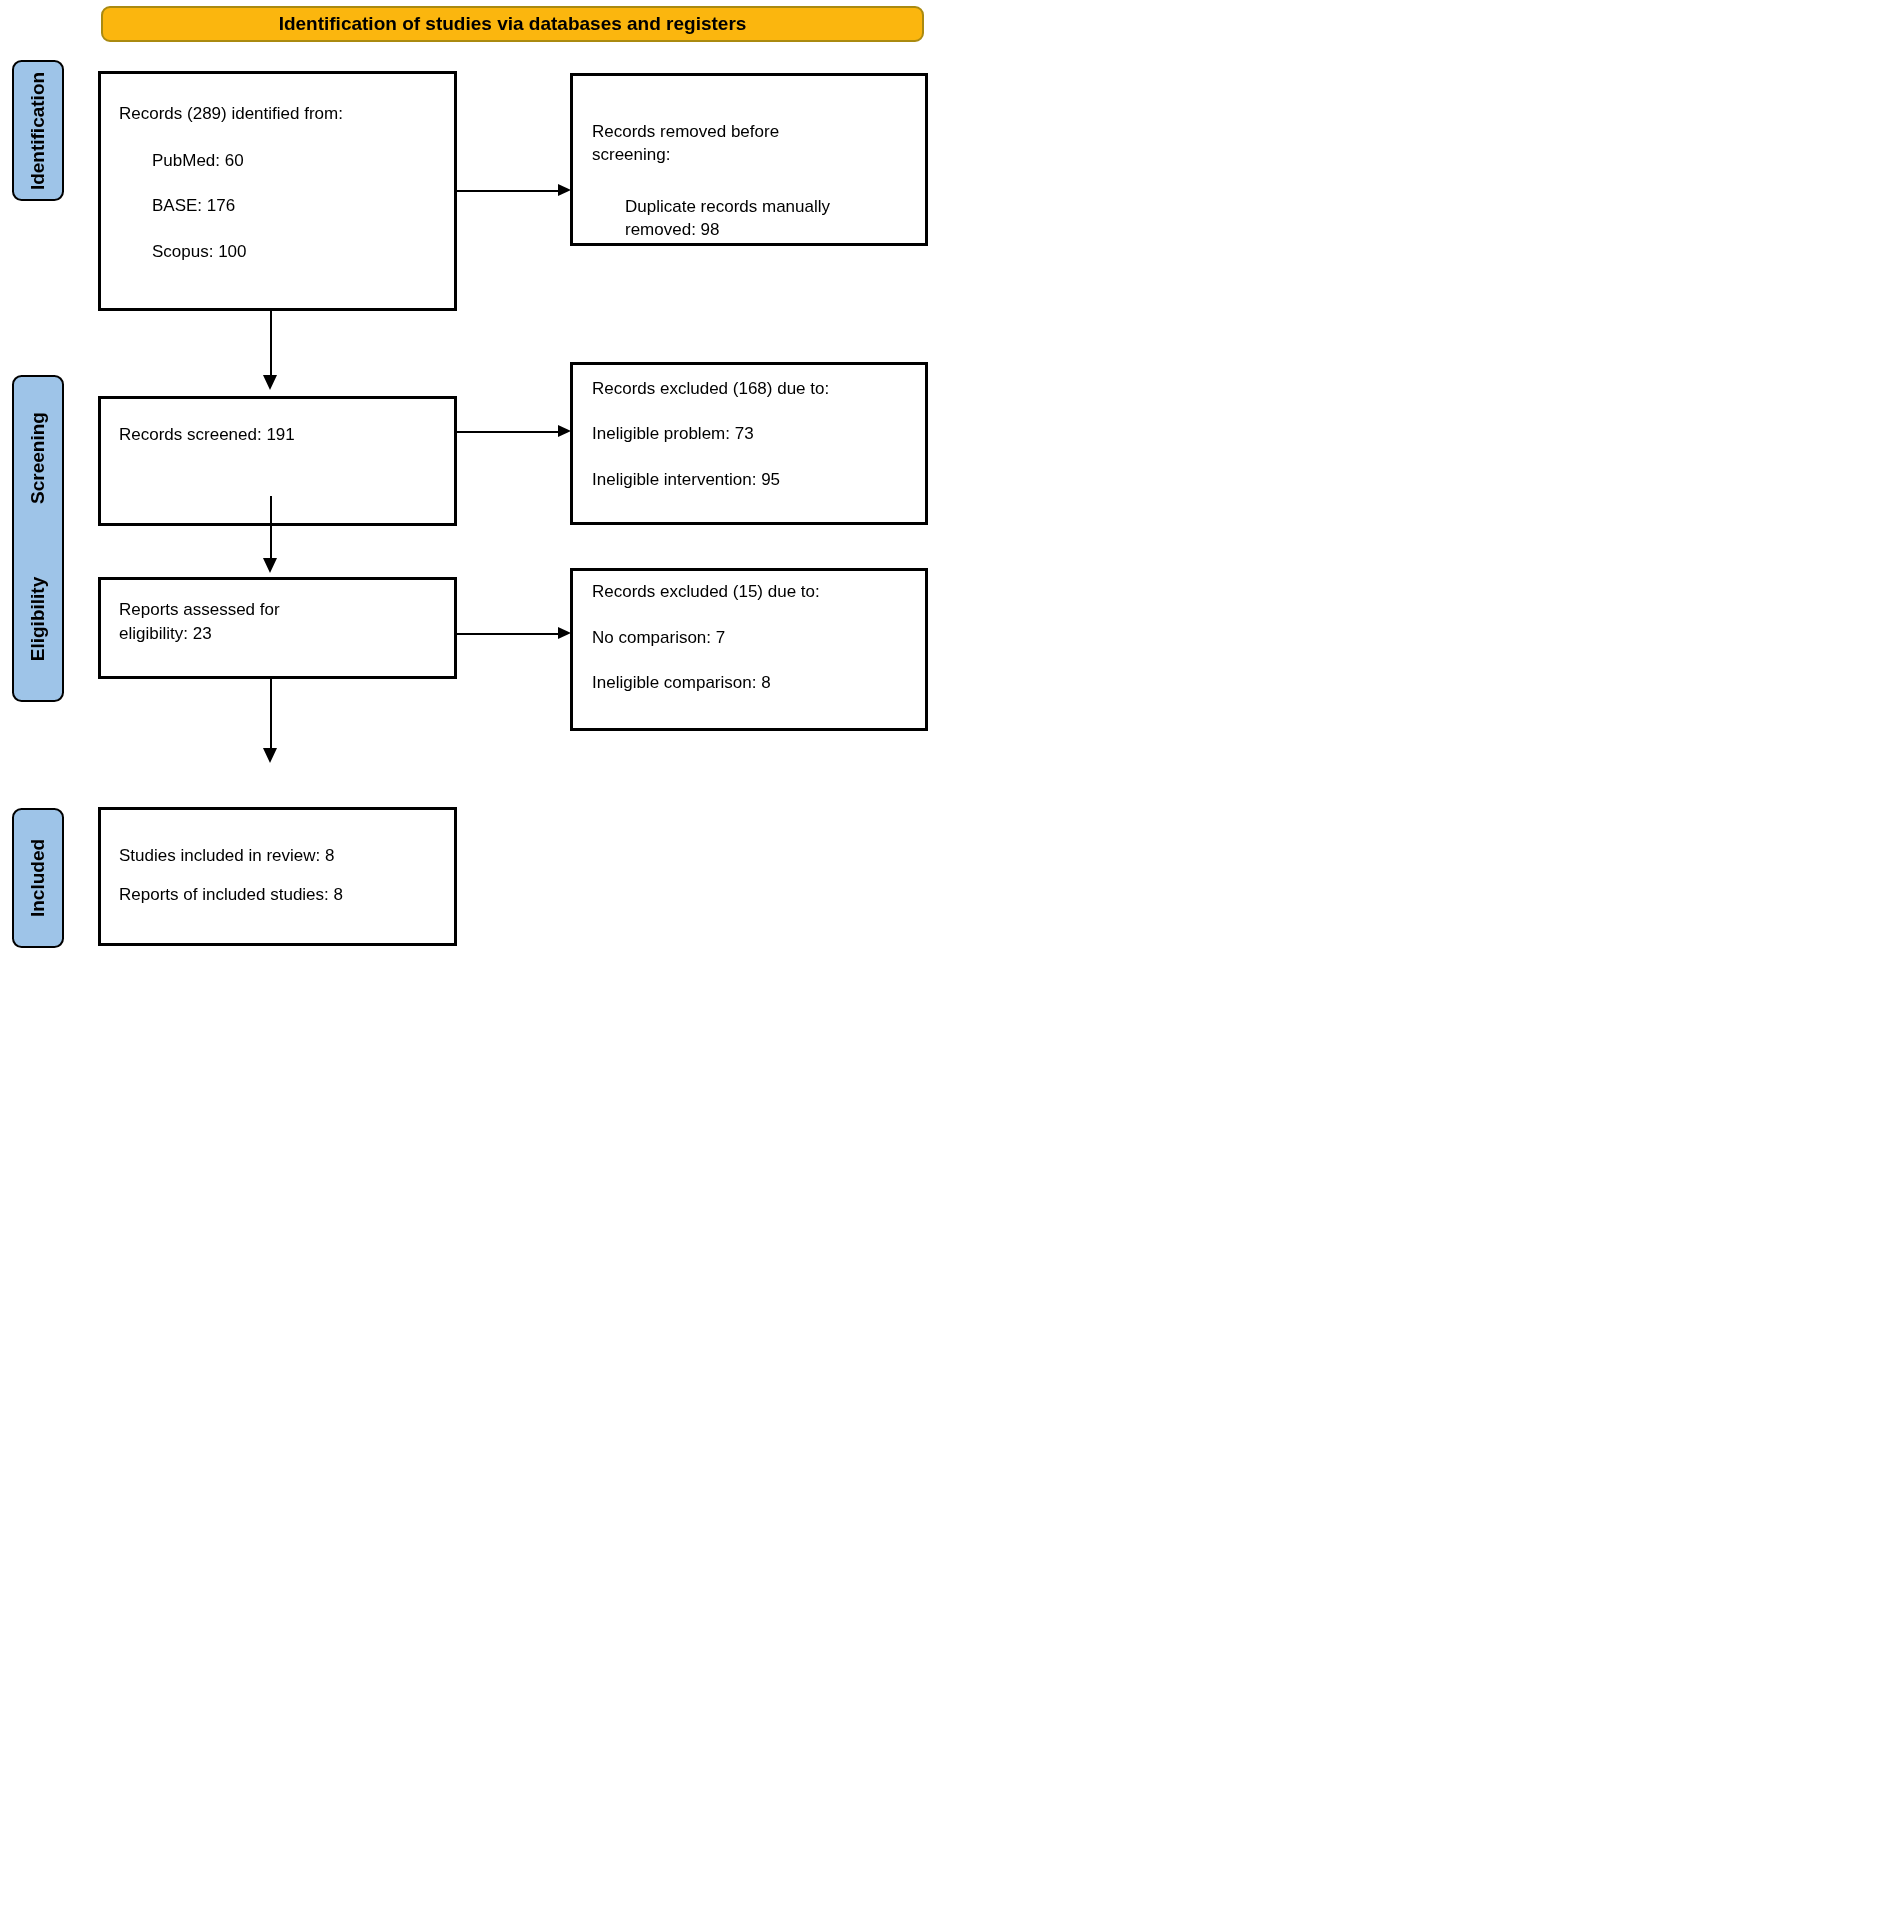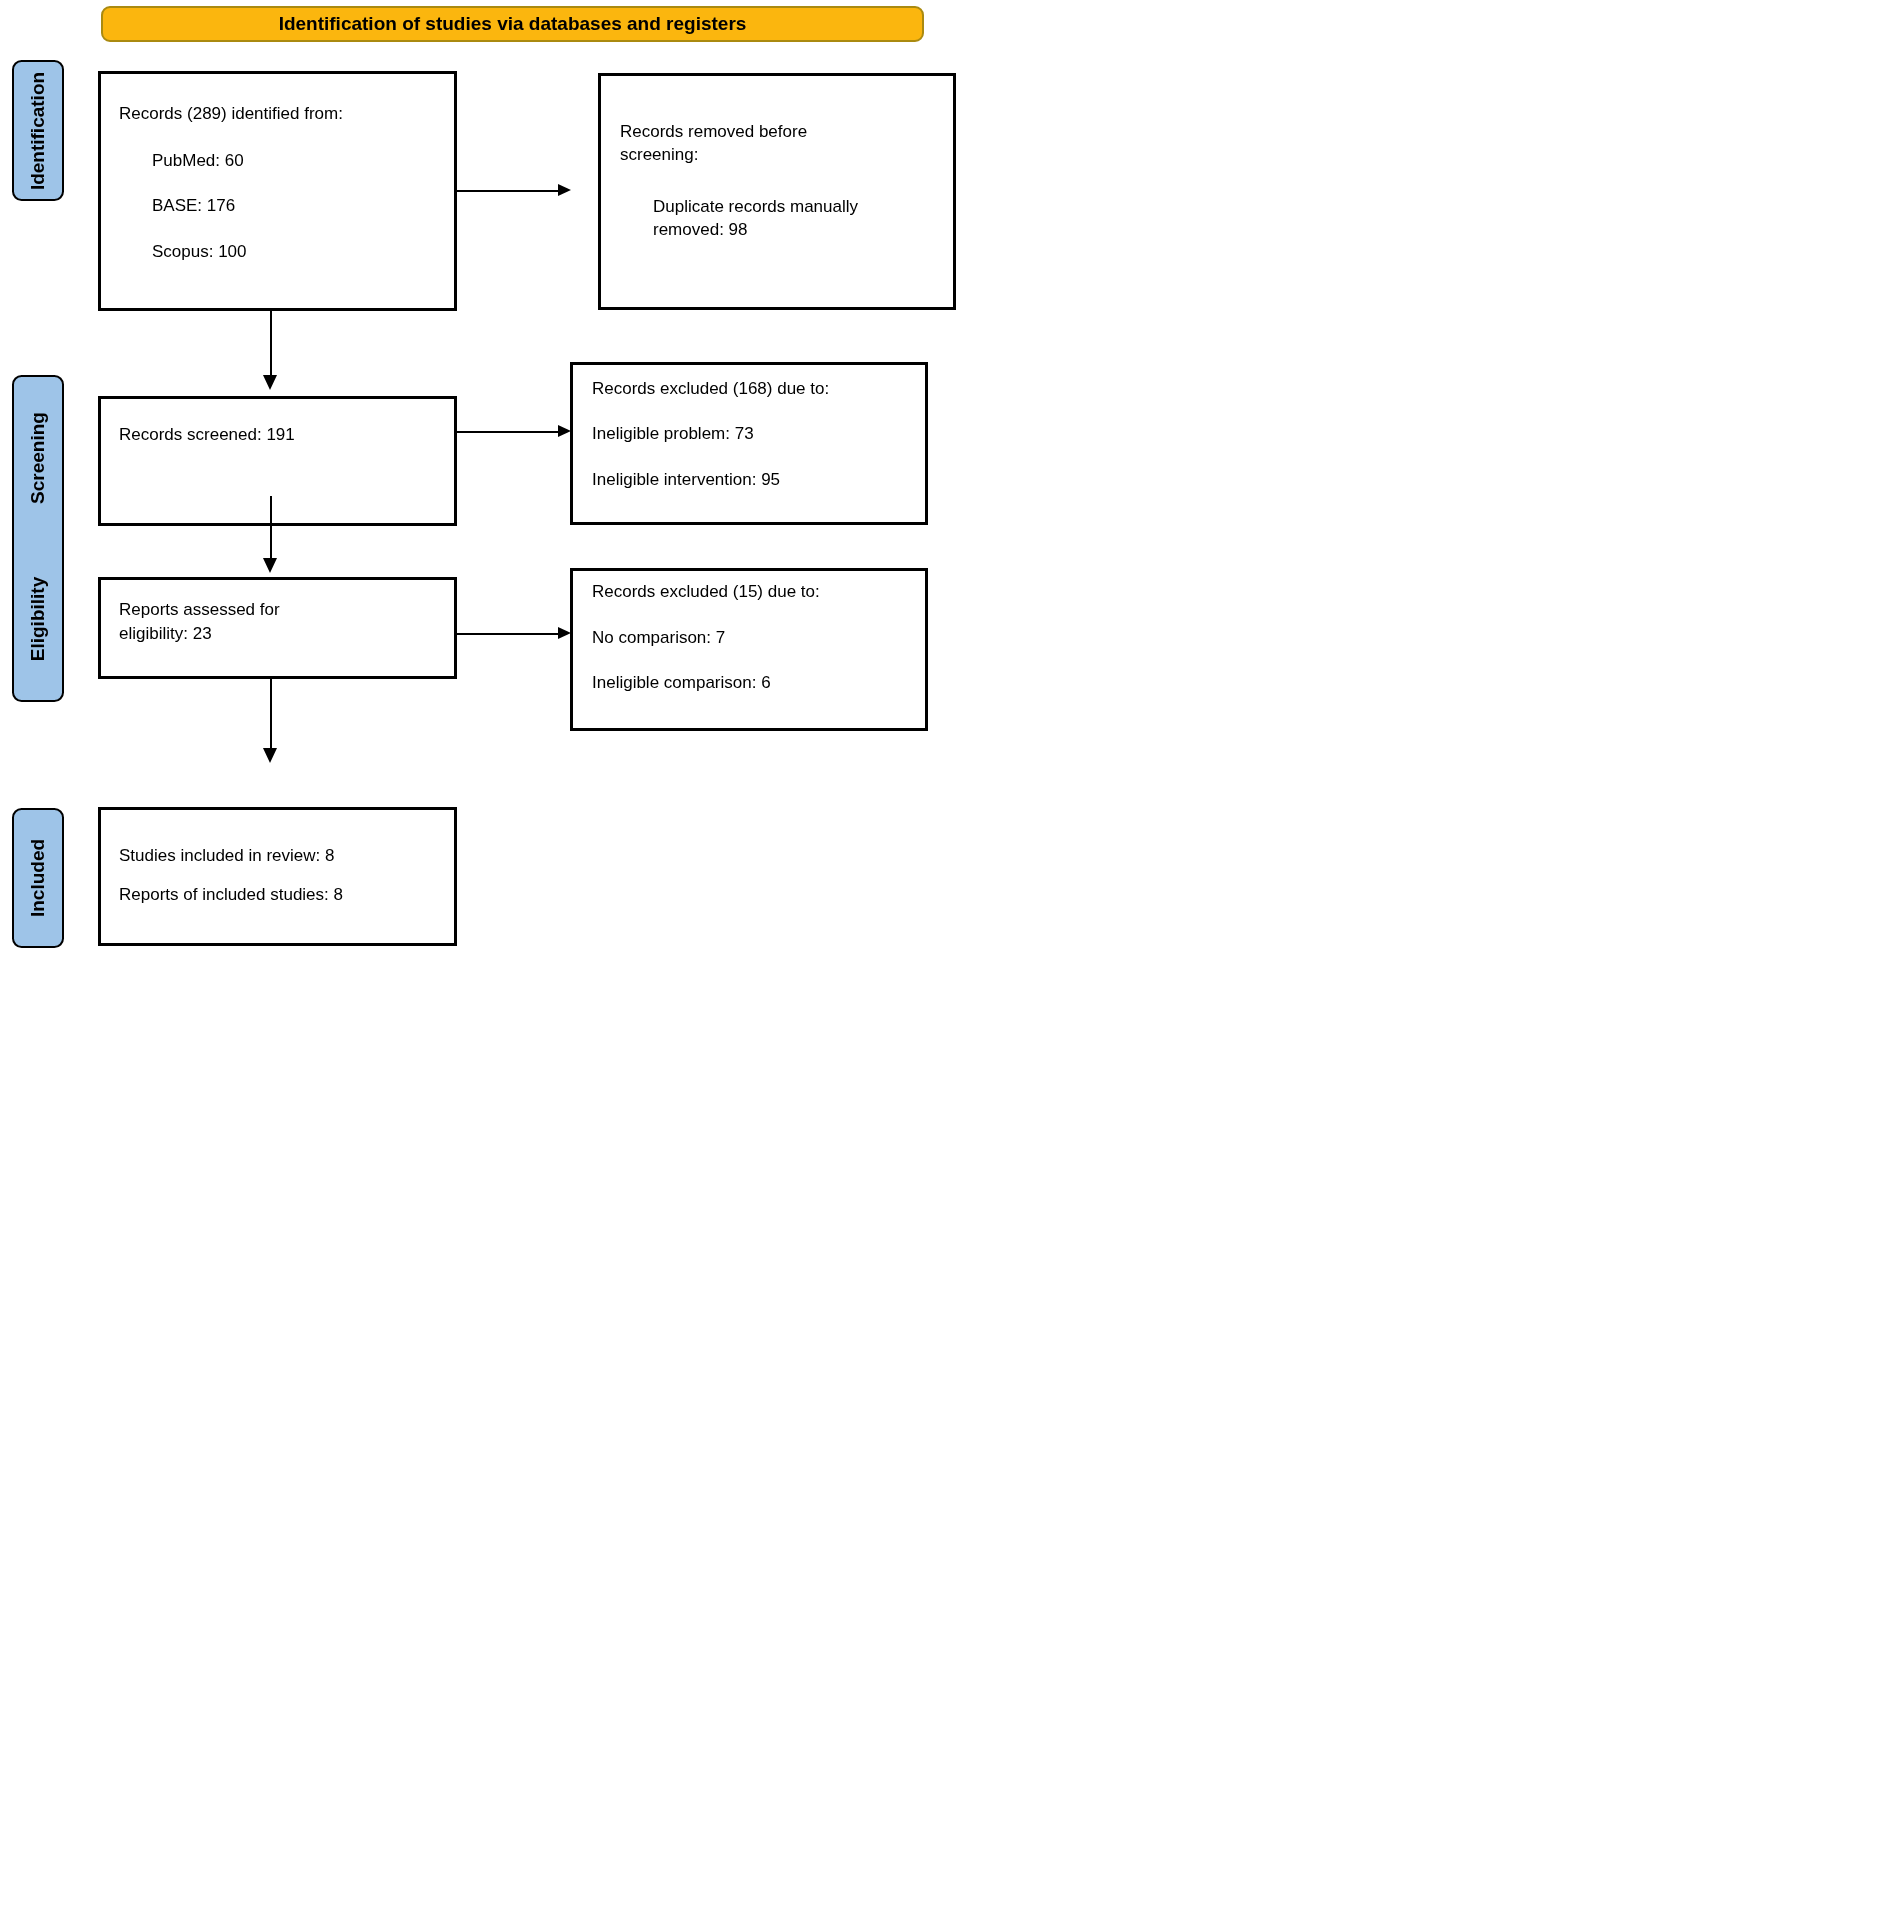--- a/index.html
+++ b/index.html
@@ -49,21 +49,21 @@
     background:#fff;
     border:3.4px solid #000;
     font-size:17px;
     line-height:20.5px;
   }
   .col-l{left:98px;width:359px;}
   .col-r{left:570px;width:358px;}
   .box-a{top:71px;height:240px;padding:30px 2px 0 18px;}
   .box-a .title{margin-bottom:26px;}
   .box-a .item{margin-left:33px;margin-bottom:25px;}
-  .box-b{top:73px;height:237px;padding:45px 16.4px 0 19px;margin-left:28px;}
+  .box-b{top:73px;height:173px;padding:45px 16.4px 0 19px;}
   .box-b .title{max-width:236px;line-height:22.6px;}
   .box-b .item{margin-top:30px;margin-left:33px;max-width:257px;line-height:22.6px;}
   .box-c{top:396px;height:130px;padding:26px 16.4px 0 18px;}
   .box-d{top:362px;height:163px;padding:13.7px 16.4px 0 19px;}
   .box-d .title,.box-d .item{margin-bottom:25px;}
   .box-e{top:577px;height:102px;padding:18px 16.4px 0 18px;}
   .box-e .title{max-width:212px;line-height:24px;}
   .box-f{top:568px;height:163px;padding:11px 16.4px 0 19px;}
   .box-f .title,.box-f .item{margin-bottom:25px;}
   .box-g{top:807px;height:139px;padding:36px 16.4px 0 18px;line-height:20px;}
@@ -132,21 +132,21 @@
     <div class="item">Ineligible intervention: 95</div>
   </div>
 
   <div class="fbox col-l box-e">
     <div class="title">Reports assessed for eligibility: 23</div>
   </div>
 
   <div class="fbox col-r box-f">
     <div class="title">Records excluded (15) due to:</div>
     <div class="item">No comparison: 7</div>
-    <div class="item">Ineligible comparison: 6</div>
+    <div class="item">Ineligible comparison: 8</div>
   </div>
 
   <div class="fbox col-l box-g">
     <div class="item">Studies included in review: 8</div>
     <div class="item">Reports of included studies: 8</div>
   </div>
 
   <div class="harrow ha1">
     <div class="line"></div>
     <div class="head"></div>

